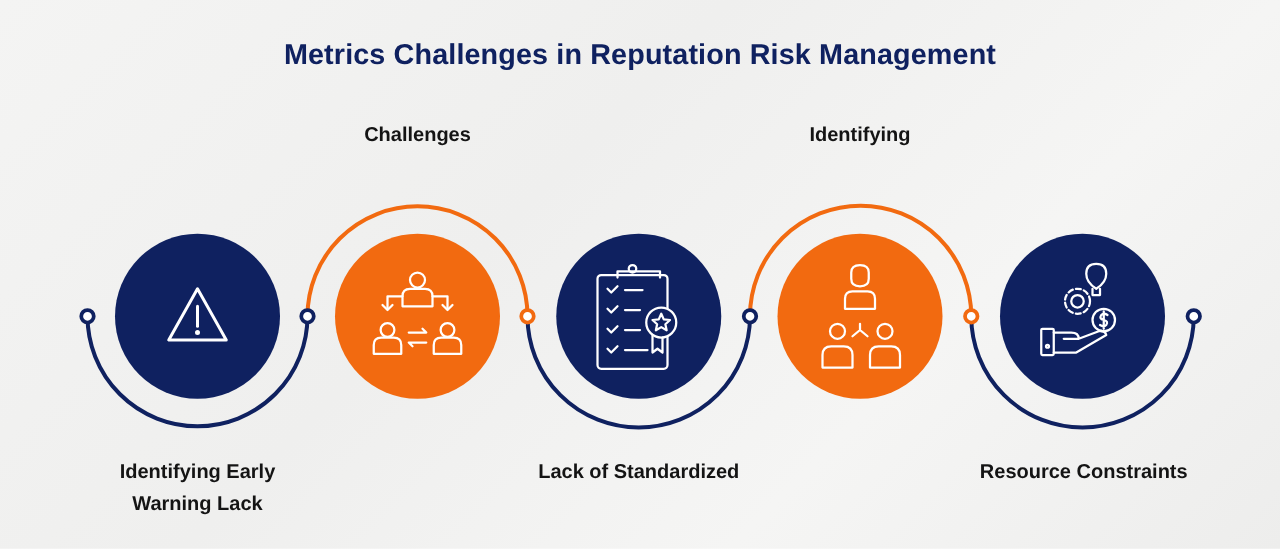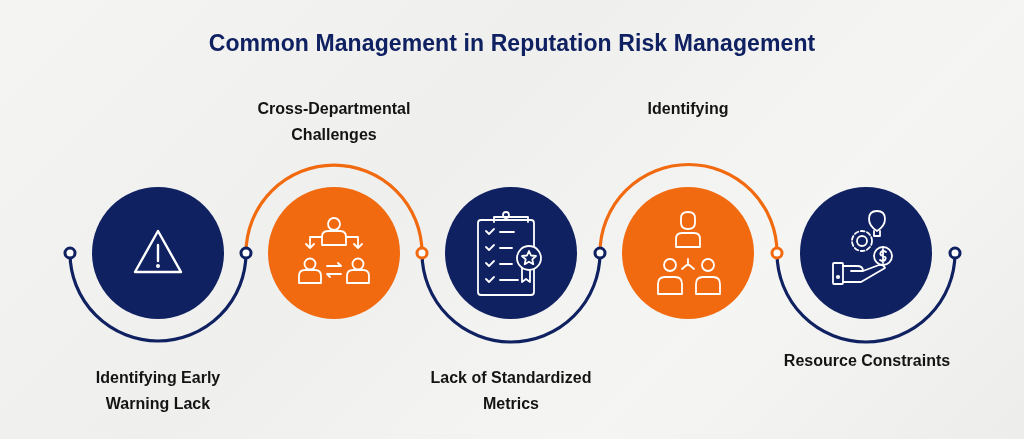--- a/index.html
+++ b/index.html
@@ -16,21 +16,21 @@
   }
   svg.diagram { position: absolute; left: 0; top: 0; }
   .label {
     position: absolute; width: 220px; text-align: center;
     font-weight: bold; font-size: 16px; line-height: 26px; color: #141414;
   }
 </style>
 </head>
 <body>
 
-<div class="title">Common Management in Reputation Risk Management</div>
+<div class="title">Metrics Challenges in Reputation Risk Management</div>
 
 <svg class="diagram" width="1024" height="439" viewBox="0 0 1024 439">
 
   <g fill="none" stroke-width="3.2" stroke-linecap="round">
     <path d="M70 253 A88 88 0 0 0 246 253" stroke="#0f2160"></path>
     <path d="M246 253 A88 88 0 0 1 422 253" stroke="#f26a10"></path>
     <path d="M422 253 A89 89 0 0 0 600 253" stroke="#0f2160"></path>
     <path d="M600 253 A88.5 88.5 0 0 1 777 253" stroke="#f26a10"></path>
     <path d="M777 253 A89 89 0 0 0 955 253" stroke="#0f2160"></path>
   </g>
@@ -118,25 +118,23 @@
       <path d="M843 266 h14 q6 0 6 5 h-12 M863 271 l16 -6 q5 -1 6 3 l-24 14 h-18"></path>
     </g>
   </g>
 </svg>
 
 <div class="label" style="left:48px; top:365px;">
   <div>Identifying Early</div>
   <div>Warning Lack</div>
 </div>
 <div class="label" style="left:224px; top:96px;">
-  <div>Cross-Departmental</div>
   <div>Challenges</div>
 </div>
 <div class="label" style="left:401px; top:365px;">
   <div>Lack of Standardized</div>
-  <div>Metrics</div>
 </div>
 <div class="label" style="left:578px; top:96px;">
   <div>Identifying</div>
 </div>
-<div class="label" style="left:757px; top:348px;">
+<div class="label" style="left:757px; top:365px;">
   <div>Resource Constraints</div>
 </div>
 
 </body></html>

